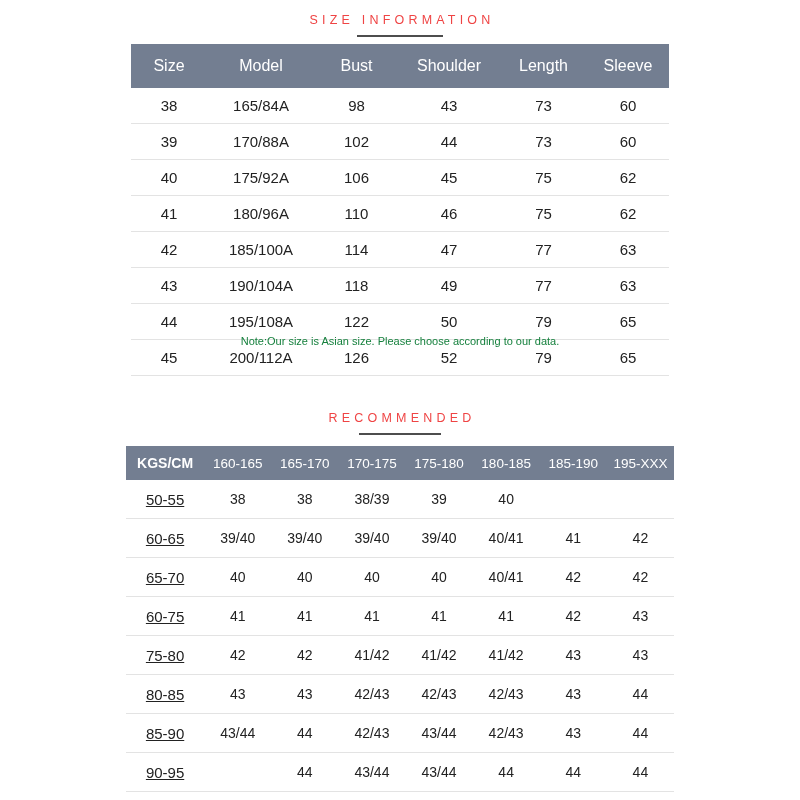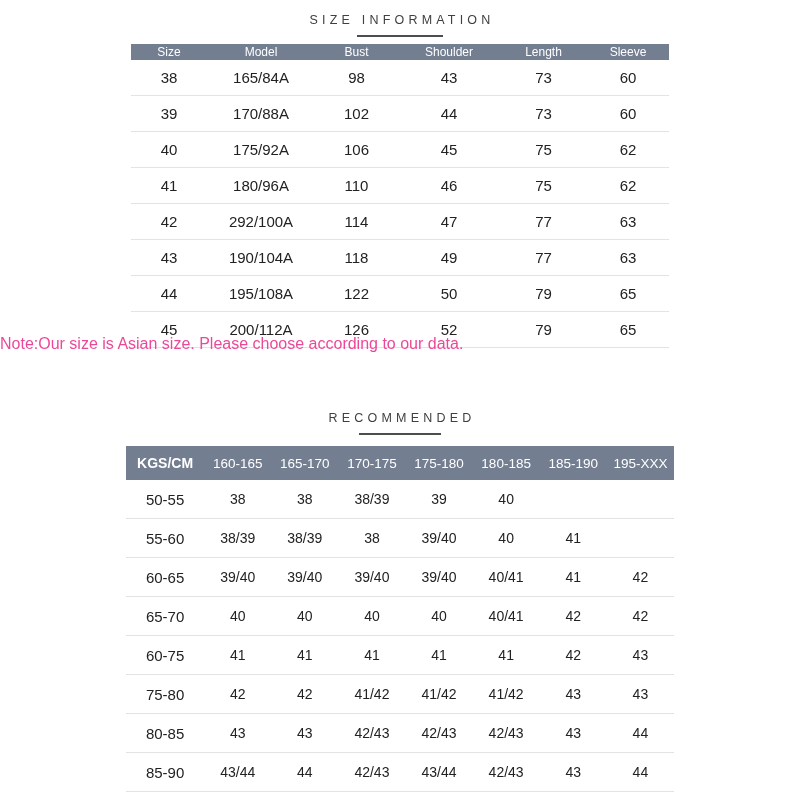--- a/index.html
+++ b/index.html
@@ -22,21 +22,21 @@
   }
 
   
   .section-title-wrap {
     text-align: center;
   }
   .section-title {
     display: inline-block;
     font-size: 12.5px;
     letter-spacing: 4.2px;
-    color: #404040;
+    color: #ef4444;
     font-weight: 400;
     text-transform: uppercase;
     line-height: 1.1;
     padding-left: 4px;
     position: relative;
   }
   .section-title .rule {
     display: block;
     height: 2px;
     background: #4d4d4d;
@@ -73,22 +73,22 @@
   }
   .tbl tbody tr:first-child td {
     border-top: none;
   }
 
   
   #size-table {
     width: 538px;
   }
   #size-table thead th {
-    height: 16px;
-    font-size: 12px;
+    height: 44px;
+    font-size: 16px;
   }
   #size-table tbody td {
     height: 35px;
     font-size: 15px;
   }
   #size-table col.c0 { width: 76px; }
   #size-table col.c1 { width: 108px; }
   #size-table col.c2 { width: 83px; }
   #size-table col.c3 { width: 102px; }
   #size-table col.c4 { width: 87px; }
@@ -105,28 +105,30 @@
   #rec-table thead th.kgs {
     font-size: 14px;
     font-weight: 700;
   }
   #rec-table tbody td {
     height: 38px;
     font-size: 14px;
   }
   #rec-table tbody td.rowlabel {
     font-size: 15px;
+    text-decoration: underline;
   }
   #rec-table col.k { width: 78px; }
   #rec-table col.d { width: 67px; }
 
   
   .note-block {
-    color: #ec4899;
-    font-size: 16px;
+    text-align: center;
+    color: #15803d;
+    font-size: 11px;
     line-height: 1.0;
   }
   .note-line {
     display: block;
     white-space: nowrap;
   }
   .note-line-1 { margin-bottom: 21px; }
 
   
   .blk-title-1 { position: absolute; left: 0; top: 10px; width: 800px; }
@@ -195,21 +197,21 @@
         <tr>
           <td>41</td>
           <td>180/96A</td>
           <td>110</td>
           <td>46</td>
           <td>75</td>
           <td>62</td>
         </tr>
         <tr>
           <td>42</td>
-          <td>292/100A</td>
+          <td>185/100A</td>
           <td>114</td>
           <td>47</td>
           <td>77</td>
           <td>63</td>
         </tr>
         <tr>
           <td>43</td>
           <td>190/104A</td>
           <td>118</td>
           <td>49</td>
@@ -276,30 +278,20 @@
           <td class="rowlabel">50-55</td>
           <td>38</td>
           <td>38</td>
           <td>38/39</td>
           <td>39</td>
           <td>40</td>
           <td></td>
           <td></td>
         </tr>
         <tr>
-          <td class="rowlabel">55-60</td>
-          <td>38/39</td>
-          <td>38/39</td>
-          <td>38</td>
-          <td>39/40</td>
-          <td>40</td>
-          <td>41</td>
-          <td></td>
-        </tr>
-        <tr>
           <td class="rowlabel">60-65</td>
           <td>39/40</td>
           <td>39/40</td>
           <td>39/40</td>
           <td>39/40</td>
           <td>40/41</td>
           <td>41</td>
           <td>42</td>
         </tr>
         <tr>

